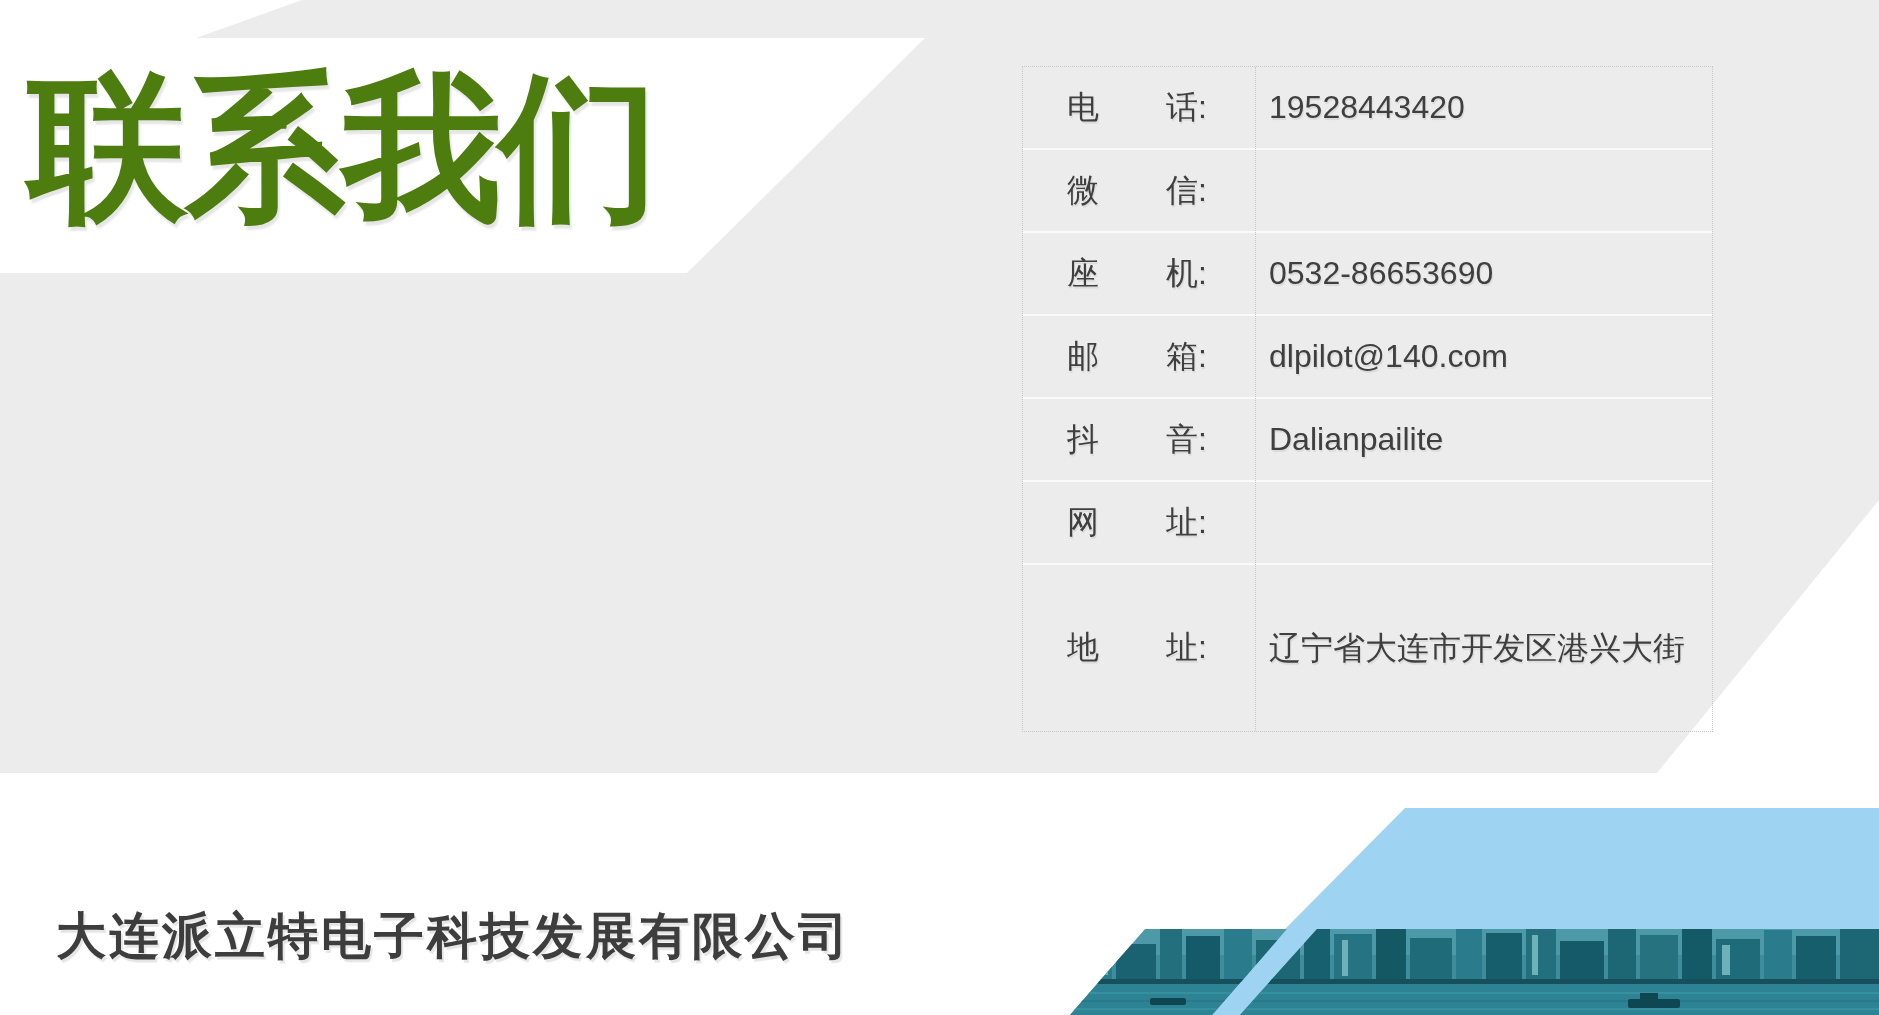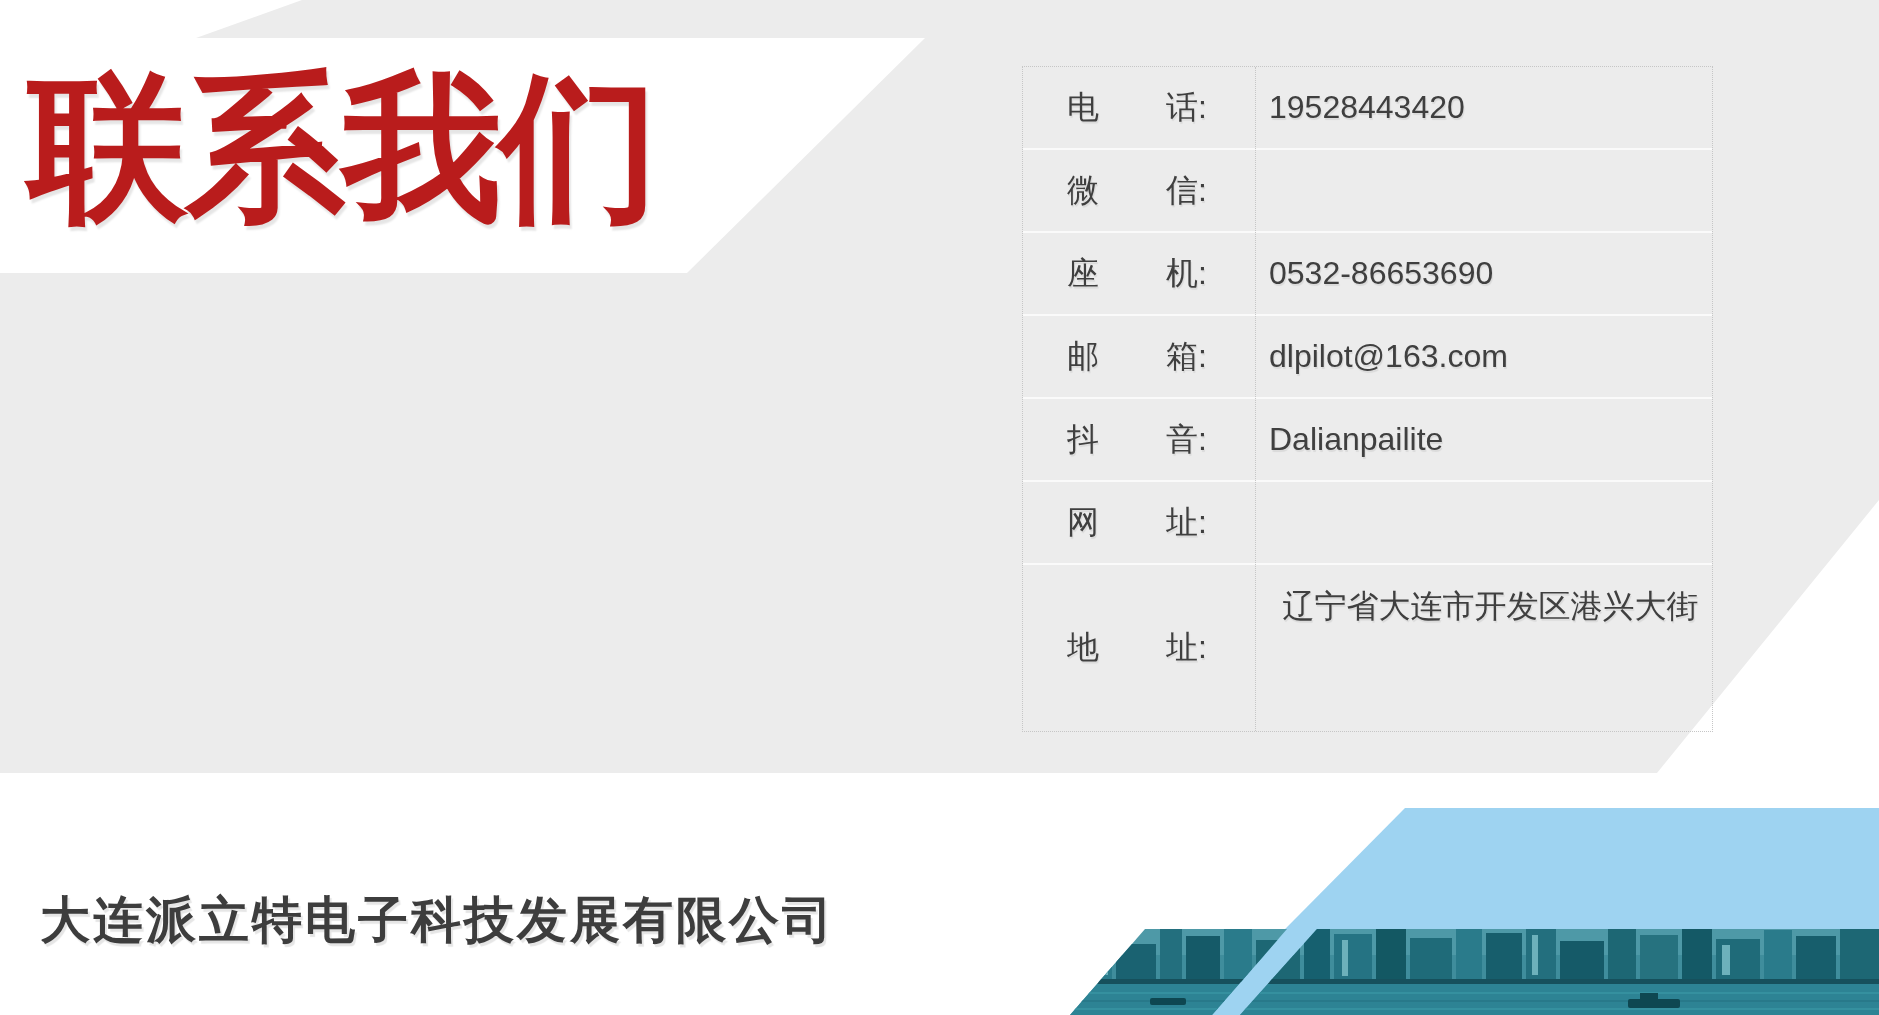--- a/index.html
+++ b/index.html
@@ -7,21 +7,21 @@
     position:relative;
     width:1879px;height:1015px;
     background:#ffffff;
     overflow:hidden;
     font-family:"Liberation Sans","DejaVu Sans",sans-serif;
   }
   .bg{position:absolute;left:0;top:0;width:1879px;height:1015px;display:block;}
   .title{
     position:absolute;left:28px;top:68px;margin:0;
     font-size:160px;line-height:160px;font-weight:900;
-    letter-spacing:-3px;color:#b91c1c;white-space:nowrap;
+    letter-spacing:-3px;color:#4d7c0f;white-space:nowrap;
     text-shadow:2px 4px 2px rgba(0,0,0,0.10);
   }
   .contact-table{
     position:absolute;left:1022px;top:66px;width:691px;height:666px;
     box-sizing:border-box;border:1px dotted #c6c6c6;
   }
   .vsep{
     position:absolute;left:232px;top:0;bottom:0;width:0;
     border-left:1px dotted #c6c6c6;
   }
@@ -38,25 +38,25 @@
     font-size:32px;color:#3f3f3f;
     text-shadow:1px 2px 1px rgba(0,0,0,0.08);
   }
   .cell.value{
     flex:1;display:flex;align-items:center;
     padding-left:14px;
     font-size:32px;color:#3f3f3f;white-space:nowrap;
     text-shadow:1px 2px 1px rgba(0,0,0,0.08);
   }
   .cell.value.multiline{
-    flex-direction:row;align-items:flex-start;justify-content:center;
+    flex-direction:column;align-items:flex-start;justify-content:center;
   }
   .cell.value .line{line-height:82px;}
   .company{
-    position:absolute;left:40px;top:887px;margin:0;
+    position:absolute;left:40px;top:887px;margin:16px;
     font-size:50px;font-weight:800;letter-spacing:3px;
     color:#3d3d3d;white-space:nowrap;
     text-shadow:2px 3px 1px rgba(0,0,0,0.10);
   }
 </style>
 </head>
 <body>
 
 <div class="slide">
 
@@ -143,21 +143,21 @@
         <span>机:</span>
       </div>
       <div class="cell value">0532-86653690</div>
     </div>
 
     <div class="row">
       <div class="cell label">
         <span>邮</span>
         <span>箱:</span>
       </div>
-      <div class="cell value">dlpilot@163.com</div>
+      <div class="cell value">dlpilot@140.com</div>
     </div>
 
     <div class="row">
       <div class="cell label">
         <span>抖</span>
         <span>音:</span>
       </div>
       <div class="cell value">Dalianpailite</div>
     </div>
 

